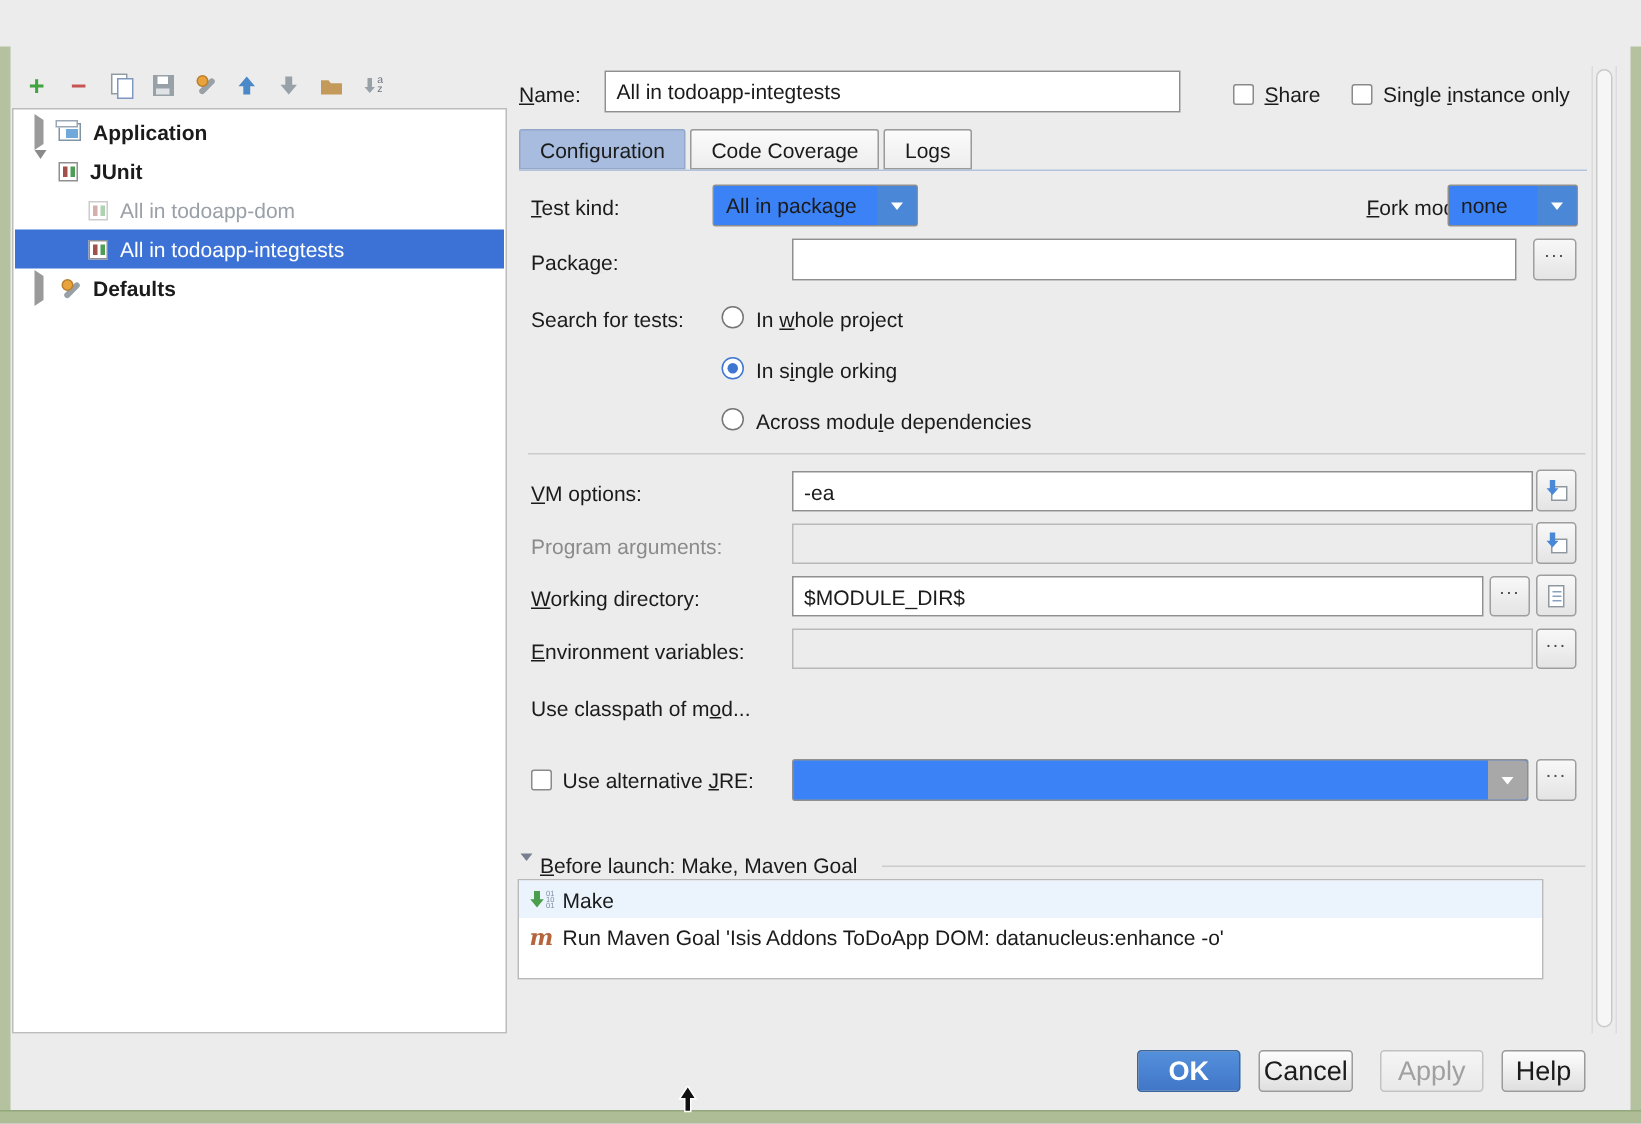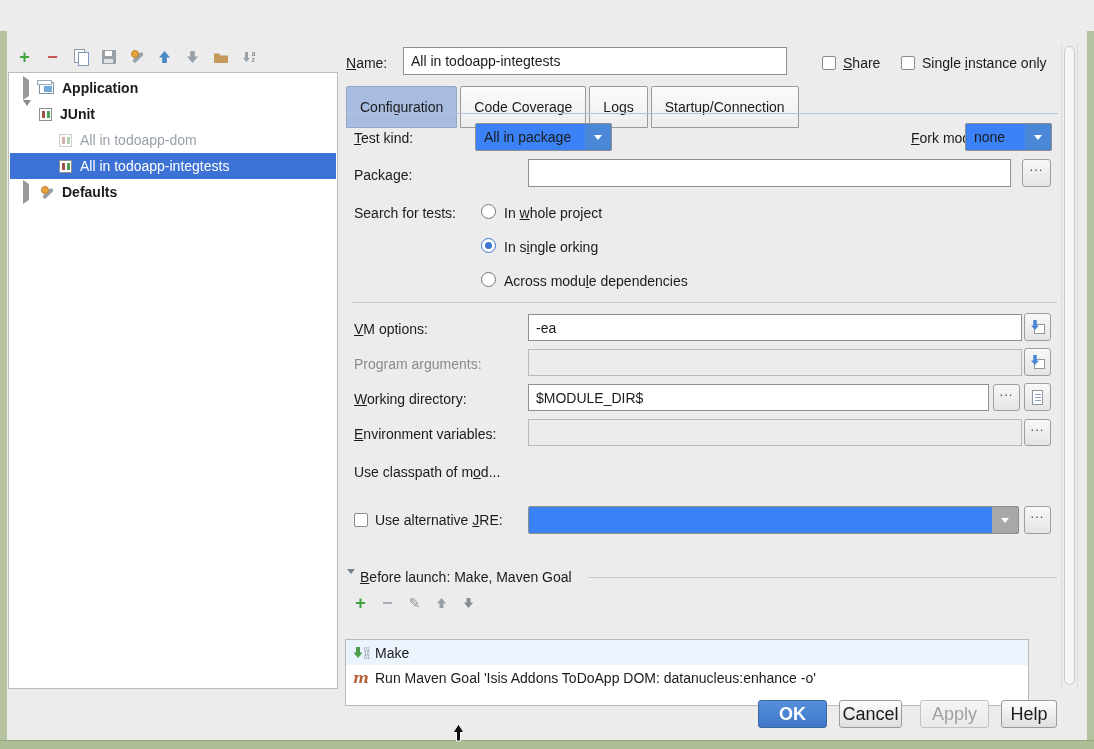--- a/index.html
+++ b/index.html
@@ -66,33 +66,33 @@
 .combo-arrow{width:26px;align-self:stretch;background:#4a87d6;display:flex;align-items:center;justify-content:center;border-radius:0 2px 2px 0;margin-left:auto}
 .combo-arrow.gray{background:#a8a8a8}
 .caret{width:0;height:0;border-top:5px solid #fff;border-left:4px solid transparent;border-right:4px solid transparent}
 .cb{position:absolute;width:14px;height:14px;border:1px solid #8a8a8a;background:#fff;border-radius:2px}
 .radio{position:absolute;width:15px;height:15px;border-radius:50%;border:1px solid #767676;background:#fff}
 .radio.sel{border-color:#3d77d1}
 .radio.sel::after{content:"";position:absolute;left:3px;top:3px;width:7px;height:7px;border-radius:50%;background:#3d77d1}
 .sep{position:absolute;height:1px;background:#cbcbcb}
 
 .tabs{position:absolute;left:346px;top:86px;display:flex;align-items:flex-end}
-.tab{height:42px;display:flex;align-items:center;padding:0 13px;border:1px solid #9a9a9a;background:linear-gradient(#fbfbfb,#ededed);margin-right:3px;border-radius:2px 2px 0 0}
+.tab{height:27px;display:flex;align-items:center;padding:0 13px;border:1px solid #9a9a9a;background:linear-gradient(#fbfbfb,#ededed);margin-right:3px;border-radius:2px 2px 0 0}
 .tab.sel{background:#a7bcde;border-color:#93a7c8}
 .tabline{position:absolute;left:346px;top:113px;width:712px;height:1px;background:#b3c3de}
 
 .ic-paste{width:17px;height:16px;position:relative}
 .ic-paste::before{content:"";position:absolute;right:1px;bottom:1px;width:9px;height:8px;border:1px solid #8f989e;background:#fff}
 .ic-paste svg{position:absolute;left:1px;top:0}
 .ic-doc{width:11px;height:15px;border:1px solid #8f989e;background:#fff;position:relative}
 .ic-doc::after{content:"";position:absolute;left:2px;top:3px;width:6px;height:1px;background:#8aa0c0;box-shadow:0 3px 0 #8aa0c0,0 6px 0 #8aa0c0}
 .ic-module{width:16px;height:13px;position:relative;display:inline-flex}
 .ic-module::after{content:"";position:absolute;left:-1px;bottom:-1px;width:7px;height:6px;background:#6a9fd8;border:1px solid #fff}
 
-.bl-list{position:absolute;left:345px;top:639px;width:684px;height:67px;background:#fff;border:1px solid #b9b9b9}
+.bl-list{position:absolute;left:345px;top:586px;width:684px;height:67px;background:#fff;border:1px solid #b9b9b9}
 .bl-row{height:25px;display:flex;align-items:center;padding-left:7px;white-space:nowrap}
 .bl-row.hl{background:#ebf4fc}
 .bl-ic{width:18px;display:inline-flex;align-items:center}
 .digits{font-size:5px;line-height:4px;color:#7f8ca3;white-space:pre;display:inline-block;margin-left:1px}
 .ic-maven{font-family:"DejaVu Serif",serif;font-style:italic;font-weight:bold;color:#b5643c;font-size:15px;line-height:14px}
 .bl-lab{margin-left:4px}
 
 .btn{position:absolute;height:28px;border:1px solid #9b9b9b;border-radius:3px;background:linear-gradient(#fdfdfd,#dfdfdf);display:flex;align-items:center;justify-content:center;font-size:18px}
 .btn.primary{background:linear-gradient(#5590dc,#4077c7);border-color:#39669f;color:#fff;font-weight:bold}
 .btn.dis{color:#a0a0a0;border-color:#c3c3c3;background:linear-gradient(#f5f5f5,#e9e9e9)}
@@ -199,23 +199,20 @@
   <div class="tabs">
     <div class="tab sel">
         <span>Configuration</span>
       </div>
     <div class="tab">
         <span>Code Coverage</span>
       </div>
     <div class="tab">
         <span>Logs</span>
       </div>
-    <div class="tab">
-        <span>Startup/Connection</span>
-      </div>
   </div>
   <div class="tabline"></div>
 
   <span class="lbl" style="left:354px;top:130px"><span class="u">T</span><span>est kind:</span></span>
   <div class="combo" style="left:475px;top:123px;width:137px;height:28px">
     <span class="val">All in package</span>
     <span class="combo-arrow">
         <span class="caret"></span>
       </span>
   </div>

